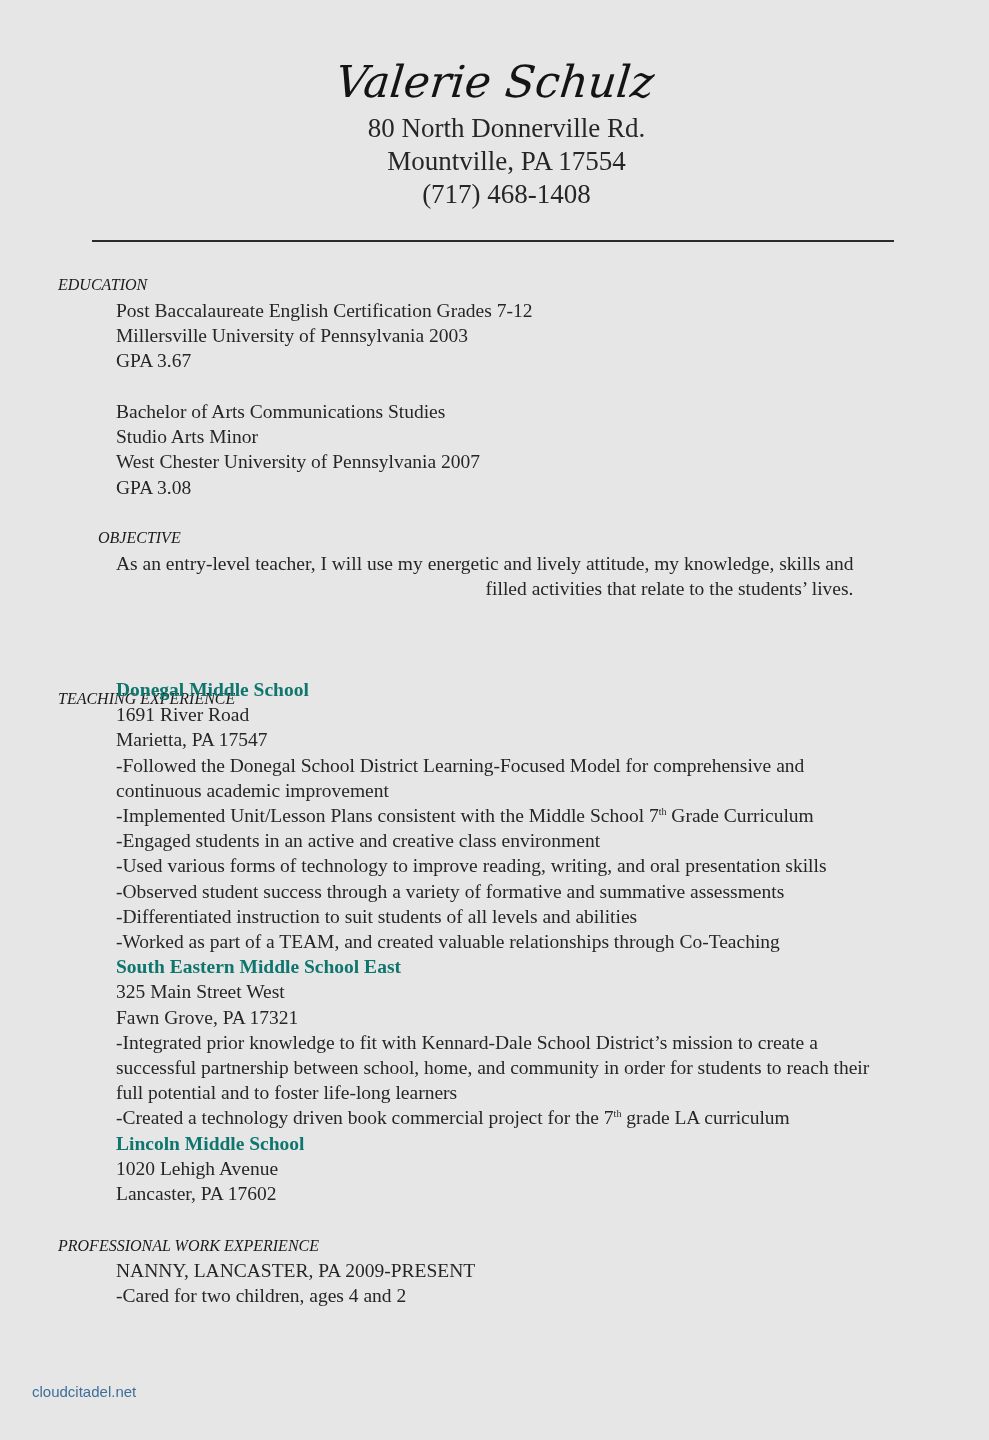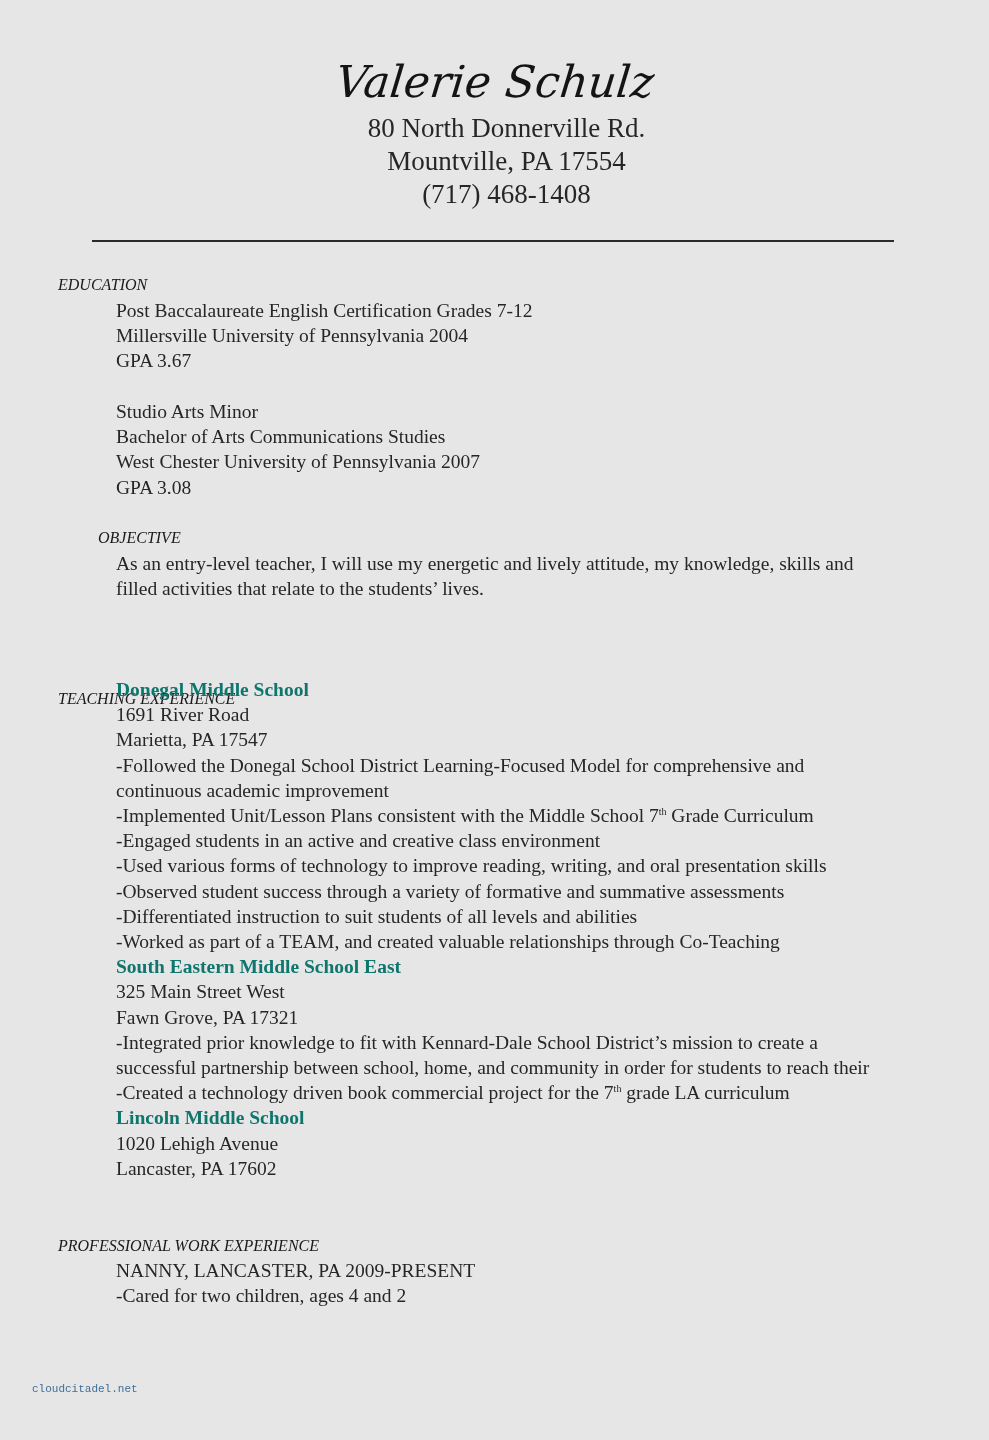--- a/index.html
+++ b/index.html
@@ -66,54 +66,54 @@
       line-height: 25.2px;
       color: #262626;
     }
     .block .line { white-space: nowrap; }
     .block .bold { font-weight: bold; color: #0f766e; }
     sup { font-size: 10px; line-height: 0; }
     .watermark {
       position: absolute;
       left: 32px;
       top: 1383px;
-      font-family: Liberation Mono, monospace;
-      font-size: 11px;
+      font-family: Liberation Sans, sans-serif;
+      font-size: 15px;
       color: #3e6e99;
     }
   </style>
 </head>
 <body>
 
 <div class="page">
 
   <div class="header">
     <div><span class="name">Valerie Schulz</span></div>
     <div class="addr-line">80 North Donnerville Rd.</div>
     <div class="addr-line">Mountville, PA 17554</div>
     <div class="addr-line">(717) 468-1408</div>
   </div>
 
   <div class="rule"></div>
 
   <div class="section-title" style="top:272px;">EDUCATION</div>
   <div class="block" style="top:298px;">
     <div class="line">Post Baccalaureate English Certification Grades 7-12</div>
-    <div class="line">Millersville University of Pennsylvania 2004</div>
+    <div class="line">Millersville University of Pennsylvania 2003</div>
     <div class="line">GPA 3.67</div>
   </div>
   <div class="block" style="top:399px;">
+    <div class="line">Bachelor of Arts Communications Studies</div>
     <div class="line">Studio Arts Minor</div>
-    <div class="line">Bachelor of Arts Communications Studies</div>
     <div class="line">West Chester University of Pennsylvania 2007</div>
     <div class="line">GPA 3.08</div>
   </div>
 
   <div class="section-title" style="top:525px;margin-left:40px;">OBJECTIVE</div>
-  <div class="block" style="top:551px;">
+  <div class="block" style="top:551px;text-align:right;">
     <div class="line">As an entry-level teacher, I will use my energetic and lively attitude, my knowledge, skills and</div>
     <div class="line">filled activities that relate to the students’ lives.</div>
   </div>
 
   <div class="section-title" style="top:651px;margin-top:35px;">TEACHING EXPERIENCE</div>
   <div class="block" style="top:677px;">
     <div class="line bold">Donegal Middle School</div>
     <div class="line">1691 River Road</div>
     <div class="line">Marietta, PA 17547</div>
     <div class="line">-Followed the Donegal School District Learning-Focused Model for comprehensive and</div>
@@ -123,20 +123,21 @@
     <div class="line">-Used various forms of technology to improve reading, writing, and oral presentation skills</div>
     <div class="line">-Observed student success through a variety of formative and summative assessments</div>
     <div class="line">-Differentiated instruction to suit students of all levels and abilities</div>
     <div class="line">-Worked as part of a TEAM, and created valuable relationships through Co-Teaching</div>
 
     <div class="line bold">South Eastern Middle School East</div>
     <div class="line">325 Main Street West</div>
     <div class="line">Fawn Grove, PA 17321</div>
     <div class="line">-Integrated prior knowledge to fit with Kennard-Dale School District’s mission to create a</div>
     <div class="line">successful partnership between school, home, and community in order for students to reach their</div>
+    <div class="line">full potential and to foster life-long learners</div>
     <div class="line"><span>-Created a technology driven book commercial project for the 7</span><sup>th</sup><span> grade LA curriculum</span></div>
 
     <div class="line bold">Lincoln Middle School</div>
     <div class="line">1020 Lehigh Avenue</div>
     <div class="line">Lancaster, PA 17602</div>
   </div>
 
   <div class="section-title" style="top:1233px;">PROFESSIONAL WORK EXPERIENCE</div>
   <div class="block" style="top:1258px;">
     <div class="line">NANNY, LANCASTER, PA 2009-PRESENT</div>

